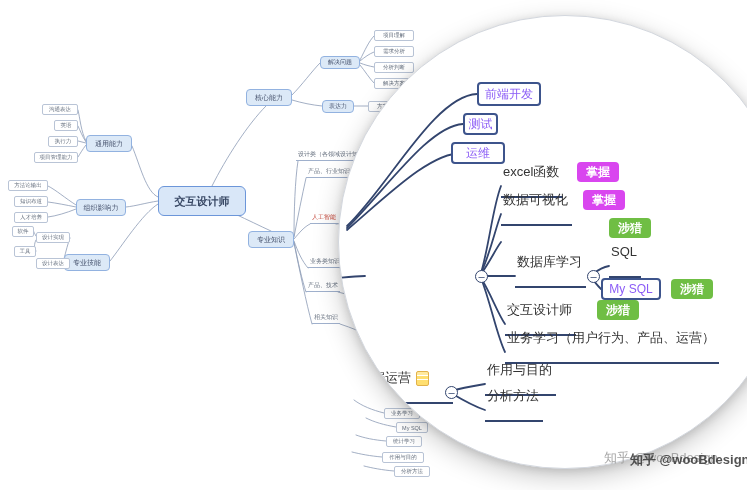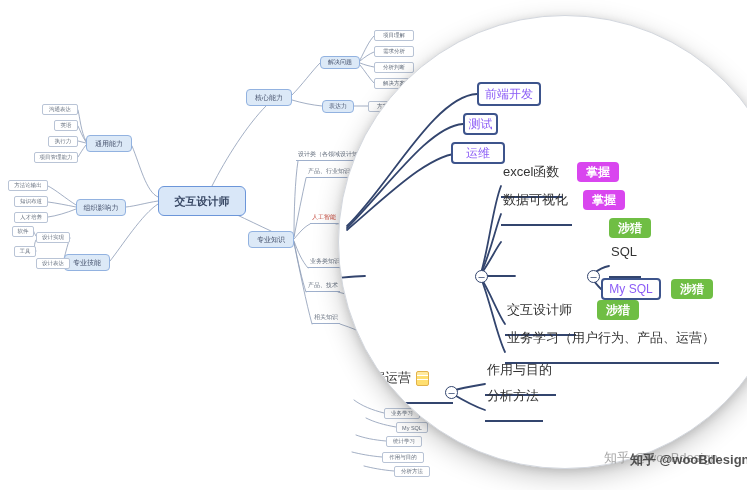--- a/index.html
+++ b/index.html
@@ -147,20 +147,21 @@
     <div class="collapse" style="left:136px;top:254px"></div>
 
     <div class="z-node" style="left:162px;top:148px">excel函数</div>
     <div class="badge orange" style="left:238px;top:146px">掌握</div>
 
     <div class="z-node" style="left:162px;top:176px">数据可视化</div>
     <div class="badge orange" style="left:244px;top:174px">掌握</div>
 
     <div class="badge green" style="left:270px;top:202px">涉猎</div>
 
+    <div class="z-node" style="left:176px;top:238px">数据库学习</div>
     <div class="collapse" style="left:248px;top:254px"></div>
     <div class="z-node" style="left:270px;top:228px">SQL</div>
     <div class="z-box" style="left:262px;top:262px;width:60px;height:22px">My SQL</div>
     <div class="badge green" style="left:332px;top:263px">涉猎</div>
 
     <div class="z-node" style="left:166px;top:286px">交互设计师</div>
     <div class="badge green" style="left:258px;top:284px">涉猎</div>
 
     <div class="z-node" style="left:166px;top:314px">业务学习（用户行为、产品、运营）</div>
 

